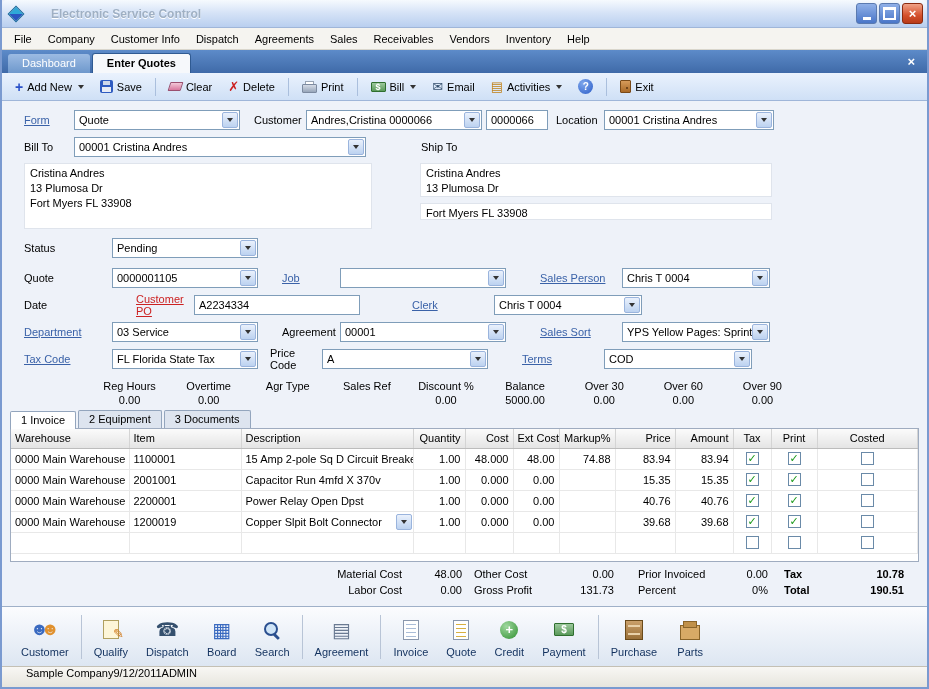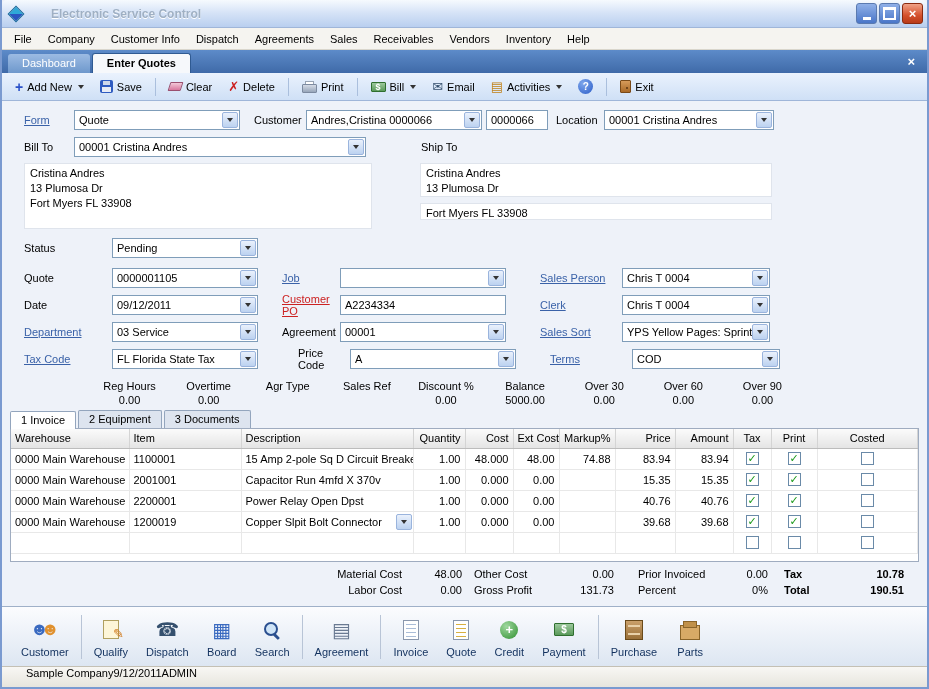--- a/index.html
+++ b/index.html
@@ -307,29 +307,25 @@
       </div>
       <span class="link" style="margin-left:34px;width:82px">Sales Person</span>
       <div class="combo" style="width:148px">
         <span>Chris T 0004</span>
         <span class="cbtn"></span>
       </div>
     </div>
 
     <div class="frow">
       <span class="lbl w-midlabel">Date</span>
-      <div class="combo" style="width:146px">
-        <span>09/12/2011</span>
-        <span class="cbtn"></span>
-      </div>
       <span class="redlink" style="margin-left:24px;width:58px">Customer PO</span>
       <div class="tbox" style="width:166px">
         <span>A2234334</span>
       </div>
-      <span class="link" style="margin-left:34px;width:82px">Clerk</span>
+      <span class="link" style="margin-left:52px;width:82px">Clerk</span>
       <div class="combo" style="width:148px">
         <span>Chris T 0004</span>
         <span class="cbtn"></span>
       </div>
     </div>
 
     <div class="frow">
       <span class="link w-midlabel">Department</span>
       <div class="combo" style="width:146px">
         <span>03 Service</span>
@@ -346,21 +342,21 @@
         <span class="cbtn"></span>
       </div>
     </div>
 
     <div class="frow">
       <span class="link w-midlabel">Tax Code</span>
       <div class="combo" style="width:146px">
         <span>FL Florida State Tax</span>
         <span class="cbtn"></span>
       </div>
-      <span class="lbl" style="margin-left:40px;width:52px">Price Code</span>
+      <span class="lbl" style="margin-left:12px;width:52px">Price Code</span>
       <div class="combo" style="width:166px">
         <span>A</span>
         <span class="cbtn"></span>
       </div>
       <span class="link" style="margin-left:34px;width:82px">Terms</span>
       <div class="combo" style="width:148px">
         <span>COD</span>
         <span class="cbtn"></span>
       </div>
     </div>

